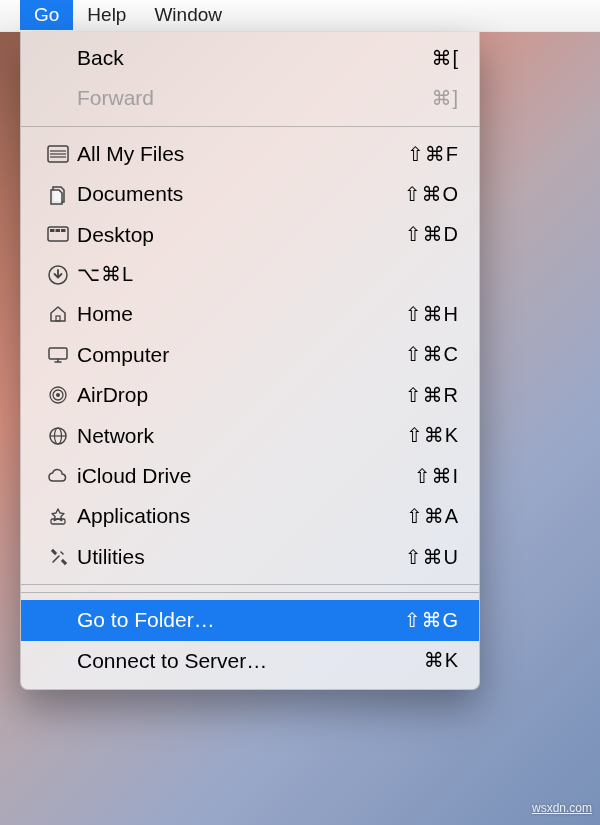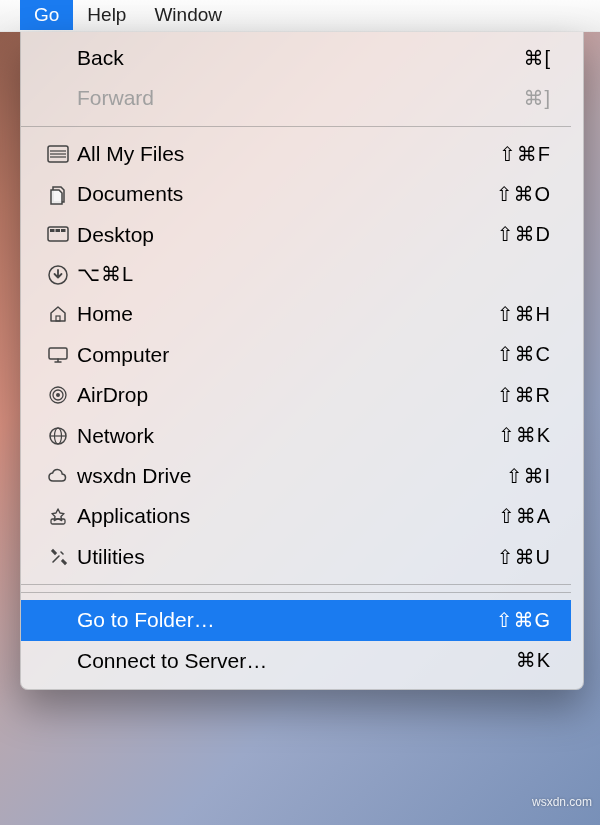--- a/index.html
+++ b/index.html
@@ -20,27 +20,27 @@
       font-size: 19px;
       color: #222;
       border-bottom: 1px solid rgba(0,0,0,0.08);
     }
     .menubar .menu-item { padding: 4px 14px; cursor: default; }
     .menubar .menu-item.open { background: #1a7bf0; color: #fff; }
     .dropdown {
       position: absolute;
       top: 32px;
       left: 20px;
-      width: 564px;
+      width: 460px;
       background: rgba(248,248,248,0.80);
       border: 1px solid rgba(160,160,160,0.5);
       border-top: none;
       border-radius: 0 0 8px 8px;
       box-shadow: 0 18px 40px rgba(0,0,0,0.35);
-      padding: 6px 12px 8px 0;
+      padding: 6px 0 8px 0;
       font-size: 21px;
       color: #000;
     }
     .row {
       display: flex;
       align-items: center;
       padding: 5px 20px 5px 22px;
       line-height: 1.45;
       cursor: default;
     }
@@ -64,25 +64,26 @@
     }
     .sep {
       height: 1px;
       background: rgba(120,120,120,0.45);
       margin: 7px 0;
     }
     .submenu-arrow { font-size: 16px; }
     .watermark {
       position: absolute;
       right: 8px;
-      bottom: 16px;
+      bottom: 10px;
       font-size: 12px;
       color: #fff;
       text-shadow: 0 0 3px rgba(0,0,0,0.4);
       opacity: .85;
+      text-decoration: underline;
     }
     svg { display: block; }
   </style>
 </head>
 <body>
 
 <div class="menubar">
   <div class="menu-item open"><span>Go</span></div>
   <div class="menu-item"><span>Help</span></div>
   <div class="menu-item"><span>Window</span></div>
@@ -193,21 +194,21 @@
     <span class="label">Network</span>
     <span class="shortcut">⇧⌘K</span>
   </div>
 
   <div class="row">
     <span class="icon-slot">
       <svg width="22" height="16" viewBox="0 0 22 16">
           <path d="M6 13c-2.5 0-4-1.8-4-4 0-2 1.6-3.7 3.6-3.9C6.3 3 8 1.5 10.3 1.5c2.6 0 4.7 2 4.9 4.5 2 .2 3.3 1.7 3.3 3.5 0 2-1.6 3.5-3.6 3.5H6z" fill="none" stroke="#444" stroke-width="1.5"></path>
         </svg>
     </span>
-    <span class="label">wsxdn Drive</span>
+    <span class="label">iCloud Drive</span>
     <span class="shortcut">⇧⌘I</span>
   </div>
 
   <div class="row">
     <span class="icon-slot">
       <svg width="20" height="20" viewBox="0 0 20 20">
           <path d="M10 2l2 4 4 .6-3 3 .7 4-3.7-2-3.7 2 .7-4-3-3L8 6z" fill="none" stroke="#444" stroke-width="1.4" stroke-linejoin="round"></path>
           <rect x="3" y="12" width="14" height="5" rx="1.5" fill="none" stroke="#444" stroke-width="1.3"></rect>
         </svg>
     </span>

